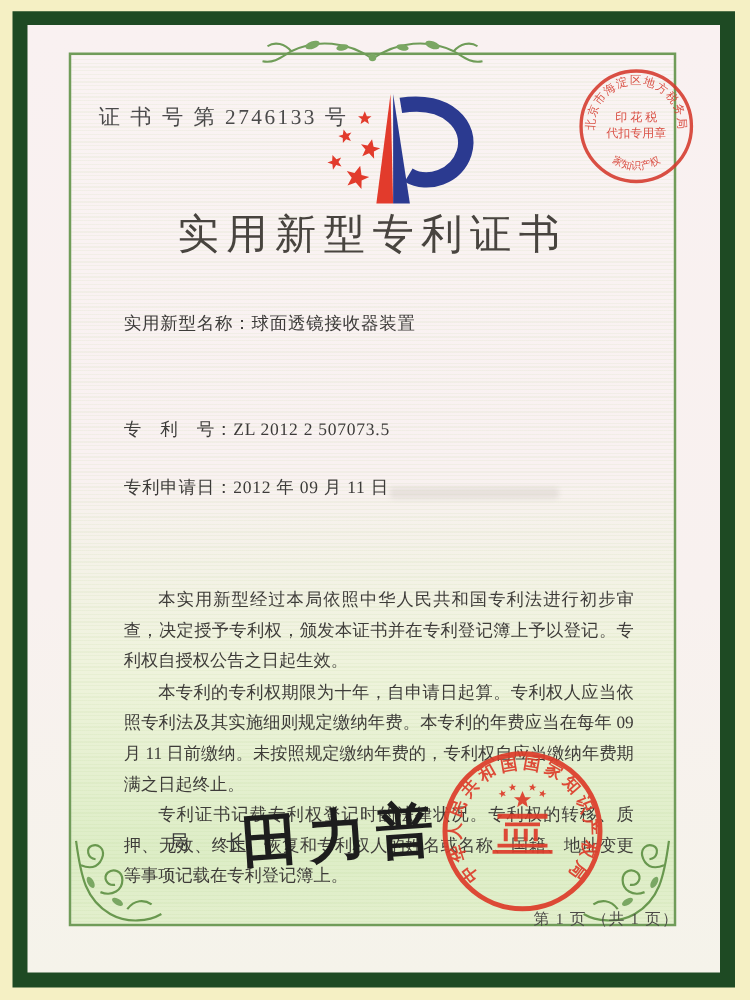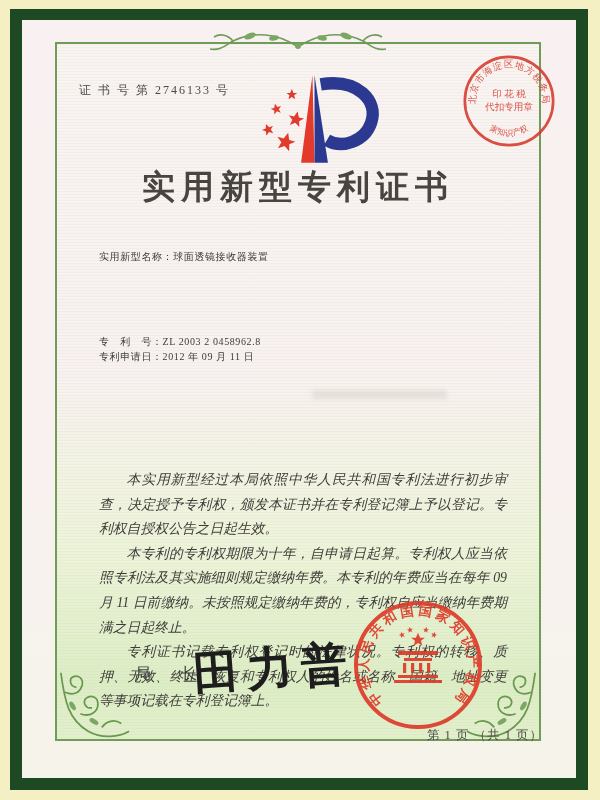--- a/index.html
+++ b/index.html
@@ -13,29 +13,29 @@
     position:absolute;left:22px;top:20px;right:24px;bottom:22px;
     background:linear-gradient(180deg,#f9f1f1 0%,#f8f1ef 60%,#f5f3ea 100%);
   }
   .sheet{
     position:absolute;left:55px;top:42px;width:486px;height:699px;box-sizing:border-box;
     border:2px solid #709c59;
     background:
       repeating-linear-gradient(to bottom, rgba(170,204,130,0.10) 0 1px, rgba(255,255,255,0) 1px 3px),
       linear-gradient(180deg,#faf3f3 0%,#f9f1f1 48%,#eef3db 72%,#ddedc6 92%,#e3efcd 100%);
   }
-  .cert-number{position:absolute;left:22px;top:38px;font-size:12px;color:#4a4a4a;letter-spacing:2px;}
+  .cert-number{position:absolute;left:22px;top:38px;font-size:17px;color:#4a4a4a;letter-spacing:2px;}
   .logo{position:absolute;left:175px;top:28px;width:165px;height:98px;}
   .tax-seal{position:absolute;left:404px;top:9px;width:96px;height:96px;opacity:.88;}
   .title{position:absolute;left:0;top:121px;width:100%;text-align:center;
-    font-size:33px;letter-spacing:6px;color:#48443f;font-weight:700;}
-  .field{position:absolute;left:42px;font-size:10px;color:#3c3b39;letter-spacing:.6px;white-space:pre;}
-  .f0{top:206px}.f1{top:249px}.f2{top:291px}.f3{top:306px}.f4{top:364px}.f5{top:405px}
+    font-size:33px;letter-spacing:6px;color:#48443f;font-weight:400;}
+  .field{position:absolute;left:42px;font-size:14px;color:#3c3b39;letter-spacing:.6px;white-space:pre;}
+  .f0{top:206px}.f1{top:249px}.f2{top:291px}.f3{top:337px}.f4{top:364px}.f5{top:405px}
   .body-text{position:absolute;left:42px;top:424px;width:408px;font-size:13.8px;
-    line-height:24.6px;color:#3e3c39;text-align:justify;font-style:italic;}
+    line-height:24.6px;color:#3e3c39;text-align:justify;}
   .body-text p{margin:0;text-indent:2em;}
   .artifact{position:absolute;left:255px;top:346px;width:135px;height:9px;
     background:rgba(190,184,176,.28);filter:blur(2px);border-radius:3px;}
   .director{position:absolute;left:78px;top:620px;font-size:16px;letter-spacing:7px;color:#3a3a3a;}
   .signature{position:absolute;left:136px;top:594px;font-size:46px;color:#1d1d1d;
     font-weight:bold;transform:rotate(-4deg);letter-spacing:8px;white-space:nowrap;}
   .office-seal{position:absolute;left:291px;top:551px;width:140px;height:140px;opacity:.92;}
   .seal-date{position:absolute;left:316px;top:654px;font-size:15px;color:#d0382b;
     letter-spacing:1px;white-space:nowrap;}
   .footer{position:absolute;left:0;top:683px;width:486px;text-align:right;
@@ -125,21 +125,21 @@
     <text font-size="8.6" fill="#d5392c">
       <textPath href="#taxBottom" startOffset="50%" text-anchor="middle">国家知识产权局</textPath>
     </text>
     <text x="50" y="46" text-anchor="middle" font-size="10" fill="#d5392c">印 花 税</text>
     <text x="50" y="59" text-anchor="middle" font-size="10" fill="#d5392c">代扣专用章</text>
   </svg>
 
   <div class="title">实用新型专利证书</div>
 
   <div class="field f0">实用新型名称：球面透镜接收器装置</div>
-  <div class="field f2">专　利　号：ZL 2003 2 0458962.8</div>
+  <div class="field f2">专　利　号：ZL 2012 2 507073.5</div>
   <div class="field f3">专利申请日：2012 年 09 月 11 日</div>
 
   <div class="artifact"></div>
 
   <div class="body-text">
     <p>本实用新型经过本局依照中华人民共和国专利法进行初步审查，决定授予专利权，颁发本证书并在专利登记簿上予以登记。专利权自授权公告之日起生效。</p>
     <p>本专利的专利权期限为十年，自申请日起算。专利权人应当依照专利法及其实施细则规定缴纳年费。本专利的年费应当在每年 09 月 11 日前缴纳。未按照规定缴纳年费的，专利权自应当缴纳年费期满之日起终止。</p>
     <p>专利证书记载专利权登记时的法律状况。专利权的转移、质押、无效、终止、恢复和专利权人的姓名或名称、国籍、地址变更等事项记载在专利登记簿上。</p>
   </div>
 

